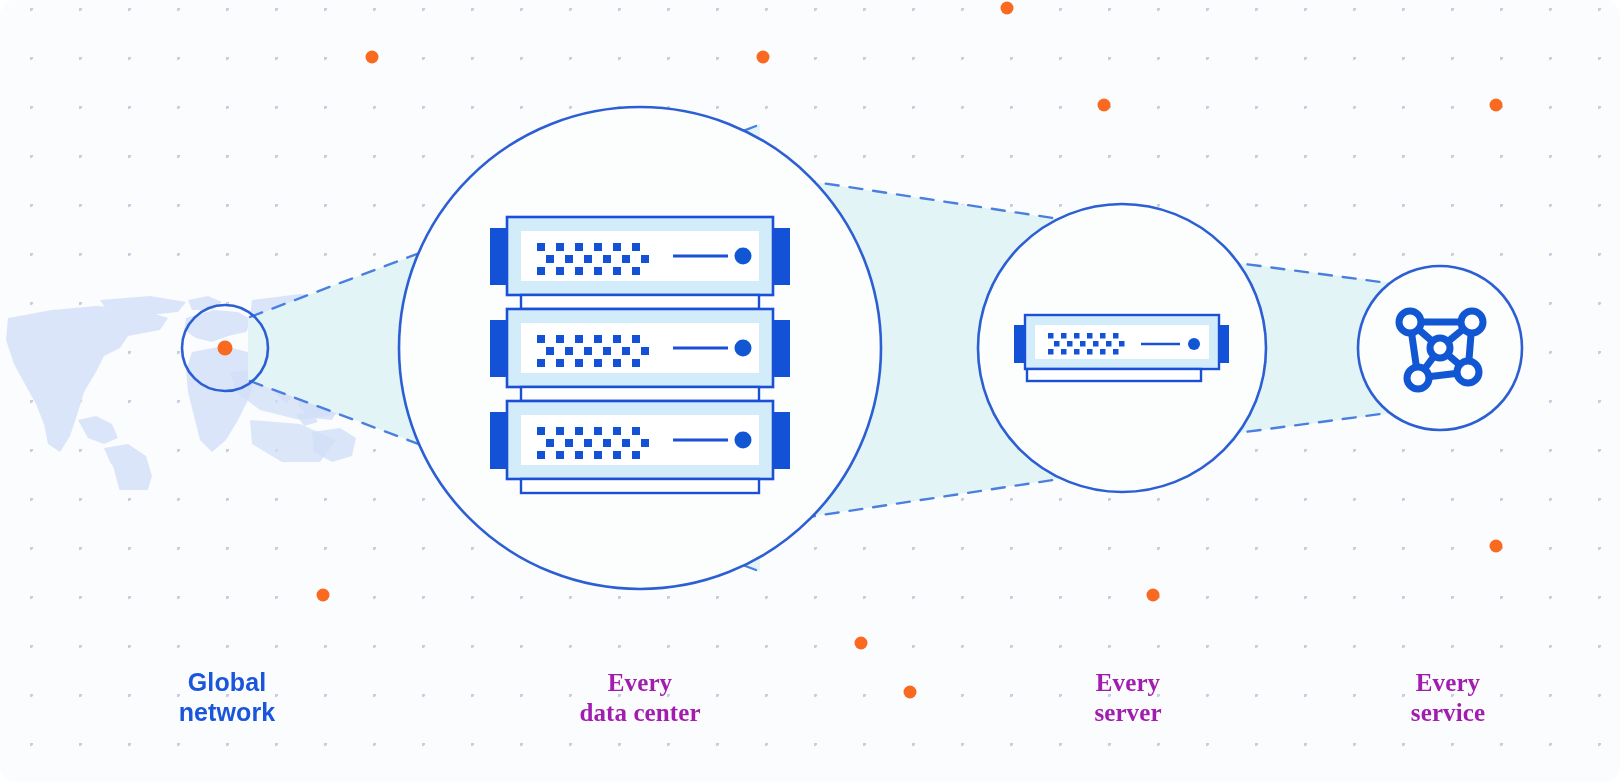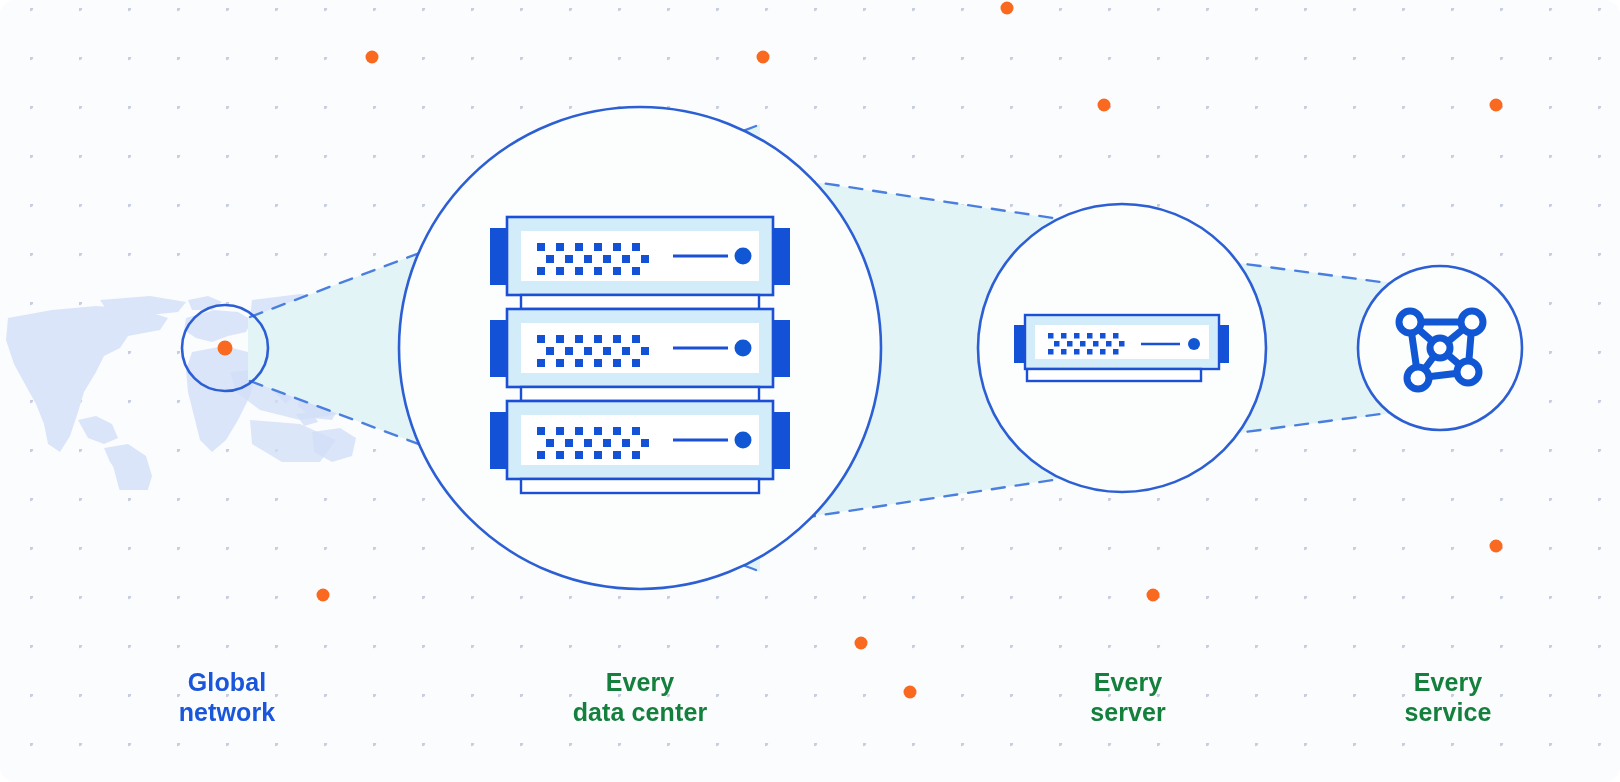--- a/index.html
+++ b/index.html
@@ -39,21 +39,21 @@
     position: absolute;
     text-align: center;
     font-family: "Liberation Sans", sans-serif;
     font-size: 25px;
     font-weight: 700;
     line-height: 1.18;
     letter-spacing: 0.1px;
     white-space: pre-line;
     transform: translateX(-50%);
   }
-  .caption.dark { color: #15803d; }
+  .caption.dark { color: #a21caf; font-family: Liberation Serif, serif; }
   .caption.accent { color: #1a56db; }
 </style>
 </head>
 <body>
 
 <div id="stage">
 
   <svg id="scene" viewBox="0 0 1620 782" xmlns="http://www.w3.org/2000/svg">
     <defs>
 

